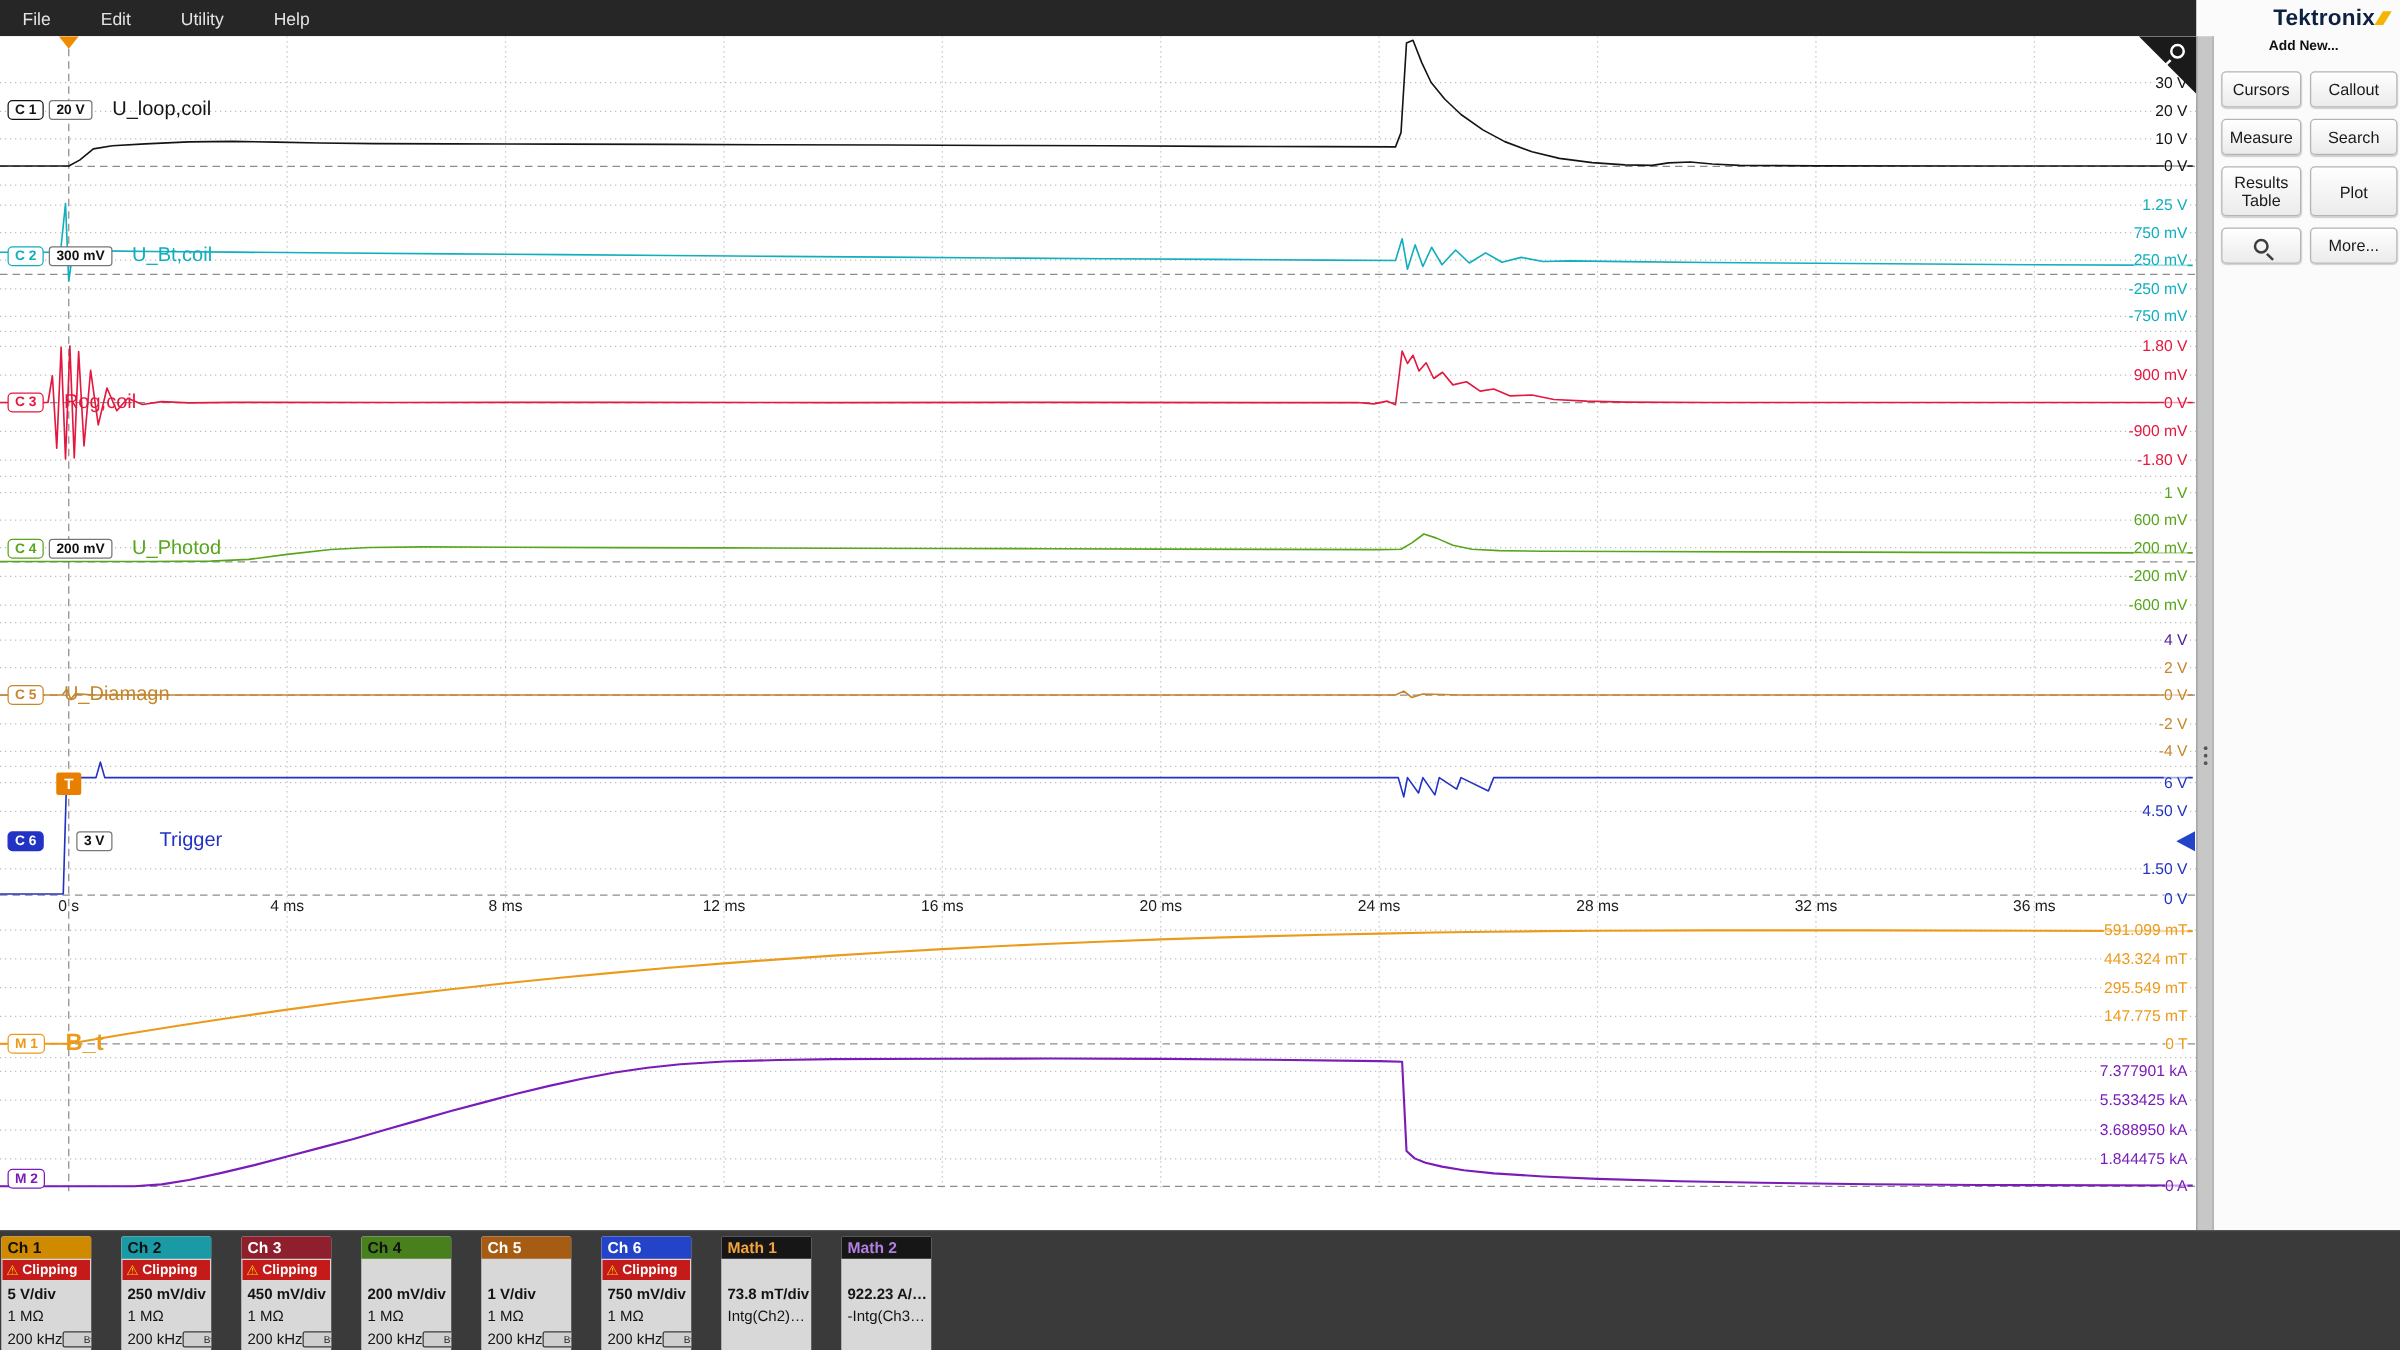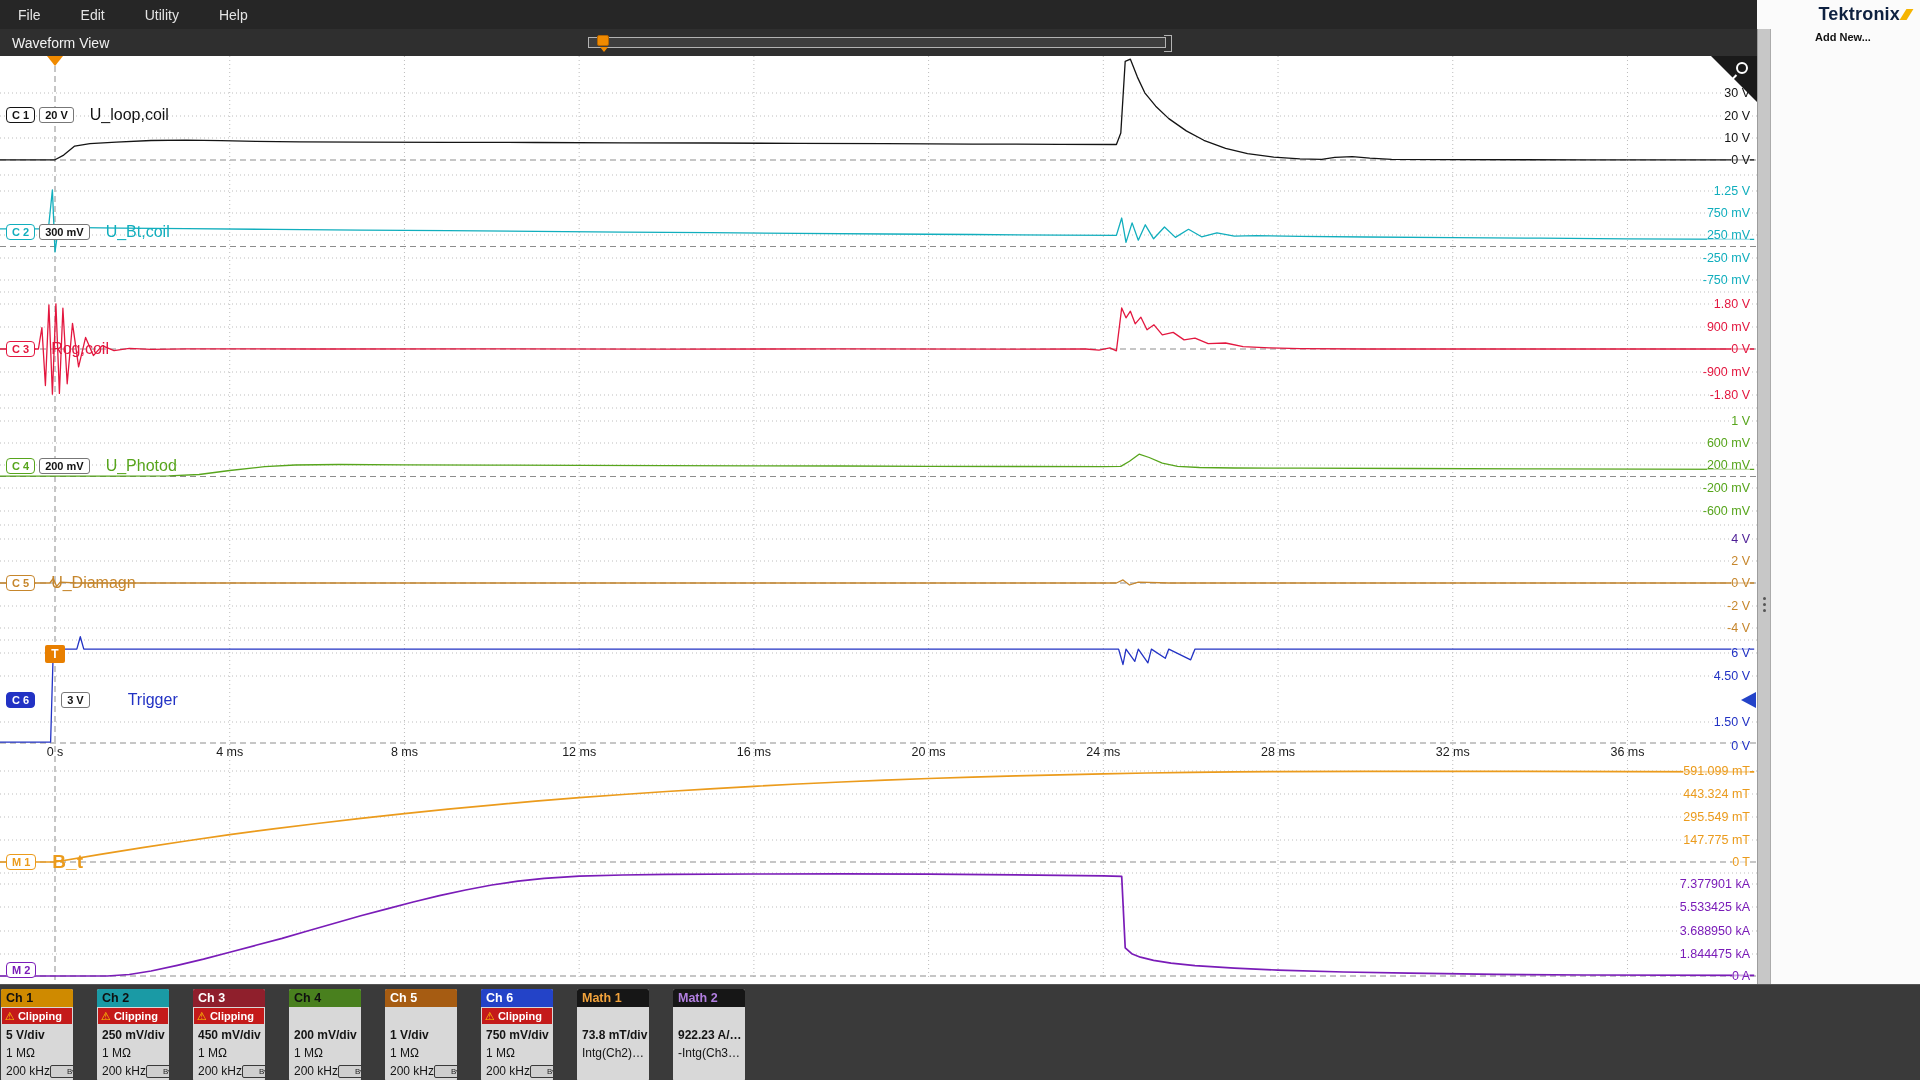--- a/index.html
+++ b/index.html
@@ -89,26 +89,20 @@
 <div id="screen">
 
   <div id="menubar">
       <div class="menu-item">File</div>
       <div class="menu-item">Edit</div>
       <div class="menu-item">Utility</div>
       <div class="menu-item">Help</div>
     </div>
 
   <div id="plot-wrap">
-    <div id="plot-title">
-      <span>Waveform View</span>
-      <div id="ruler">
-        <div class="exp-pin"></div>
-      </div>
-    </div>
     <div id="plot">
       <svg id="traces" width="1757" height="928" viewBox="0 0 1757 928">
           <line x1="55" y1="0" x2="55" y2="924" class="grid-dashv"></line>
           <line x1="229.72" y1="0" x2="229.72" y2="924" class="grid-dot"></line>
           <line x1="404.44" y1="0" x2="404.44" y2="924" class="grid-dot"></line>
           <line x1="579.16" y1="0" x2="579.16" y2="924" class="grid-dot"></line>
           <line x1="753.88" y1="0" x2="753.88" y2="924" class="grid-dot"></line>
           <line x1="928.6" y1="0" x2="928.6" y2="924" class="grid-dot"></line>
           <line x1="1103.32" y1="0" x2="1103.32" y2="924" class="grid-dot"></line>
           <line x1="1278.04" y1="0" x2="1278.04" y2="924" class="grid-dot"></line>
@@ -261,20 +255,32 @@
   </div>
 
   <div id="right-panel">
     <div id="divider">
       <div class="dot"></div>
       <div class="dot"></div>
       <div class="dot"></div>
     </div>
     <div class="brand-logo">Tektronix</div>
     <div id="add-new">Add New...</div>
+    <div id="side-buttons">
+        <div class="side-btn">Cursors</div>
+        <div class="side-btn">Callout</div>
+        <div class="side-btn">Measure</div>
+        <div class="side-btn">Search</div>
+        <div class="side-btn tall">Results Table</div>
+        <div class="side-btn tall">Plot</div>
+        <div class="side-btn">
+          <span class="mag"></span>
+        </div>
+        <div class="side-btn">More...</div>
+      </div>
   </div>
 
   <div id="bottombar">
     <div id="badge-strip">
         <div class="bbadge" style="left: 1px;">
           <div class="bhead" style="background: rgb(207, 138, 0); color: rgb(16, 16, 16);">Ch 1</div>
           <div class="clipstrip">
             <span class="warn">⚠</span>
             <span>Clipping</span>
           </div>

